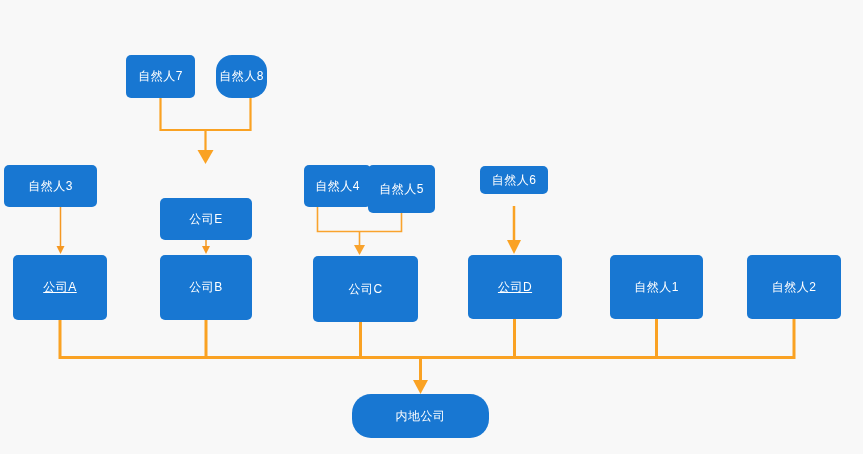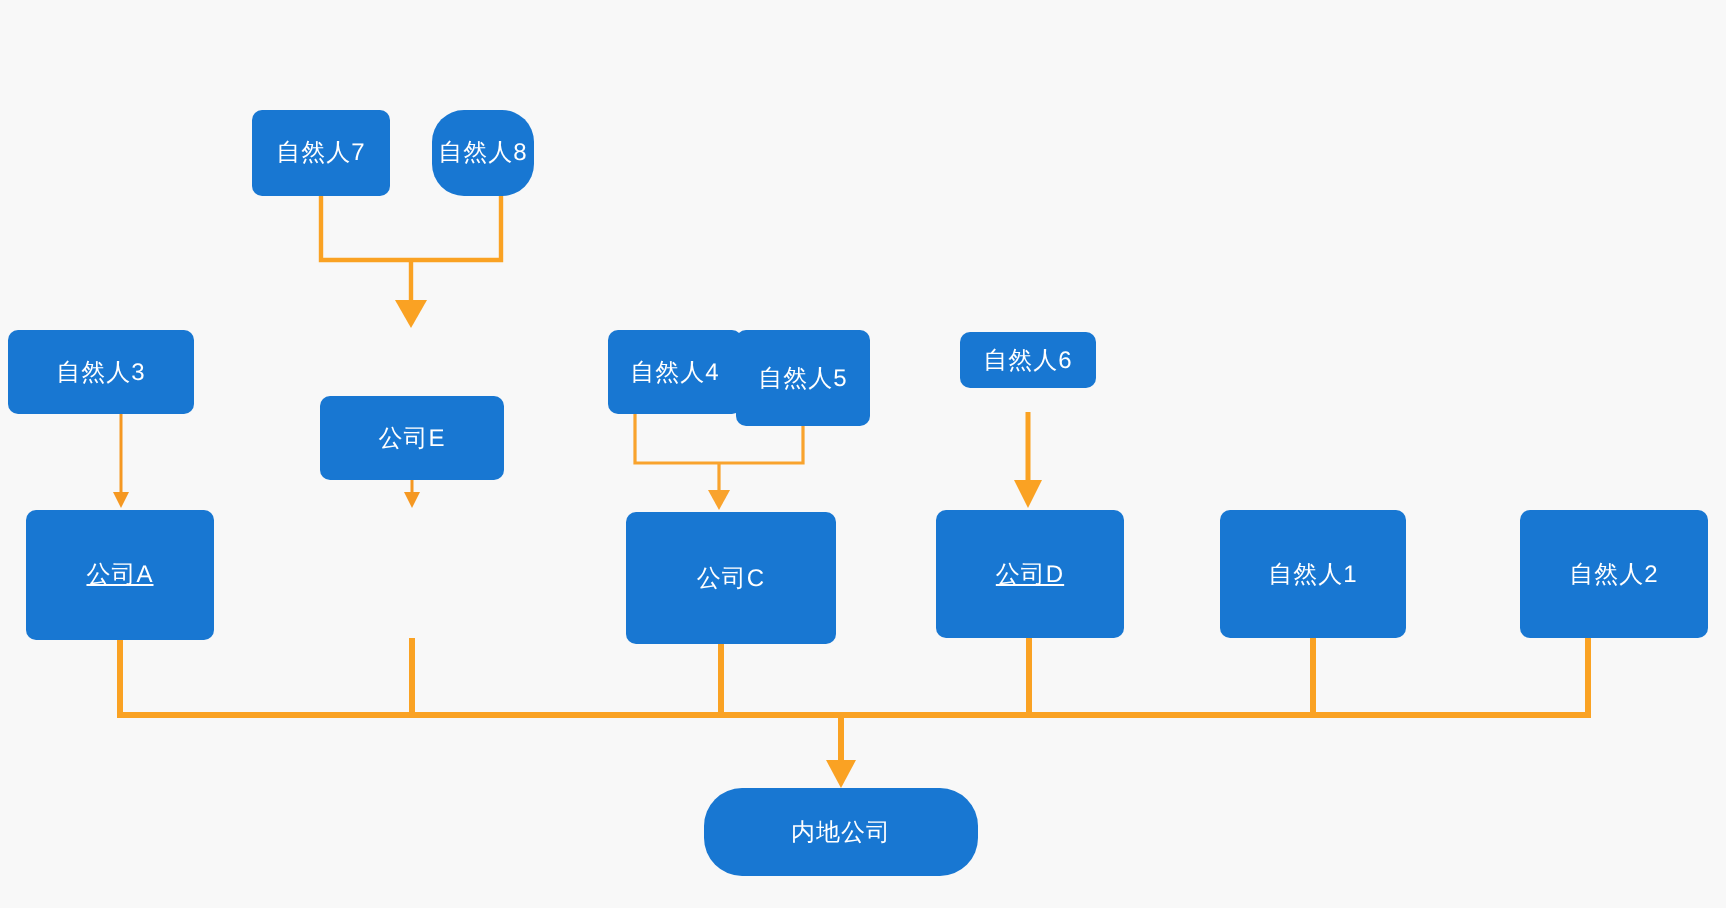--- a/index.html
+++ b/index.html
@@ -42,21 +42,21 @@
   .n-cE { left:160px; top:165px; width:92px; height:42px;margin-top:33px; }
   .n-p4 { left:284px; top:165px; width:67px; height:42px;margin-left:20px; }
   .n-p5 { left:368px; top:165px; width:67px; height:48px; }
   .n-p6 { left:480px; top:166px; width:68px; height:28px; }
   
   .n-cA { left:13px;  top:255px; width:94px; height:65px;text-decoration:underline; }
   .n-cB { left:160px; top:255px; width:92px; height:65px; }
   .n-cC { left:313px; top:256px; width:105px; height:66px; }
   .n-cD { left:468px; top:255px; width:94px; height:64px;text-decoration:underline; }
   .n-p1 { left:610px; top:255px; width:93px; height:64px; }
-  .n-p2 { left:747px; top:255px; width:94px; height:64px;margin-left:13px; }
+  .n-p2 { left:747px; top:255px; width:94px; height:64px; }
   
   .n-ml { left:352px; top:394px; width:137px; height:44px;border-radius:19px; }
 </style>
 </head>
 <body>
 
 <div class="canvas">
 
   <svg class="wires" viewBox="0 0 863 454">
 
@@ -113,20 +113,23 @@
   <div class="node n-p5">
     <span>自然人5</span>
   </div>
   <div class="node n-p6">
     <span>自然人6</span>
   </div>
 
   <div class="node n-cA">
     <span>公司A</span>
   </div>
+  <div class="node n-cB">
+    <span>公司B</span>
+  </div>
   <div class="node n-cC">
     <span>公司C</span>
   </div>
   <div class="node n-cD">
     <span>公司D</span>
   </div>
   <div class="node n-p1">
     <span>自然人1</span>
   </div>
   <div class="node n-p2">

